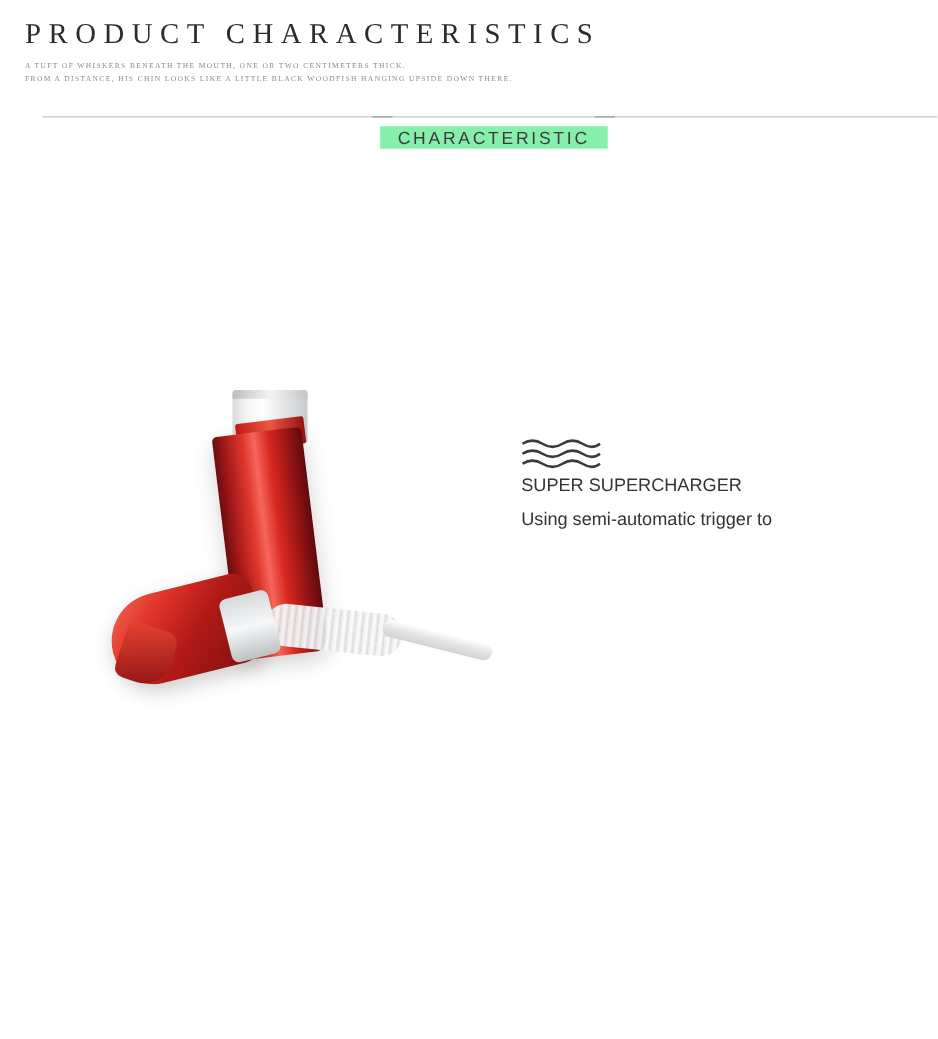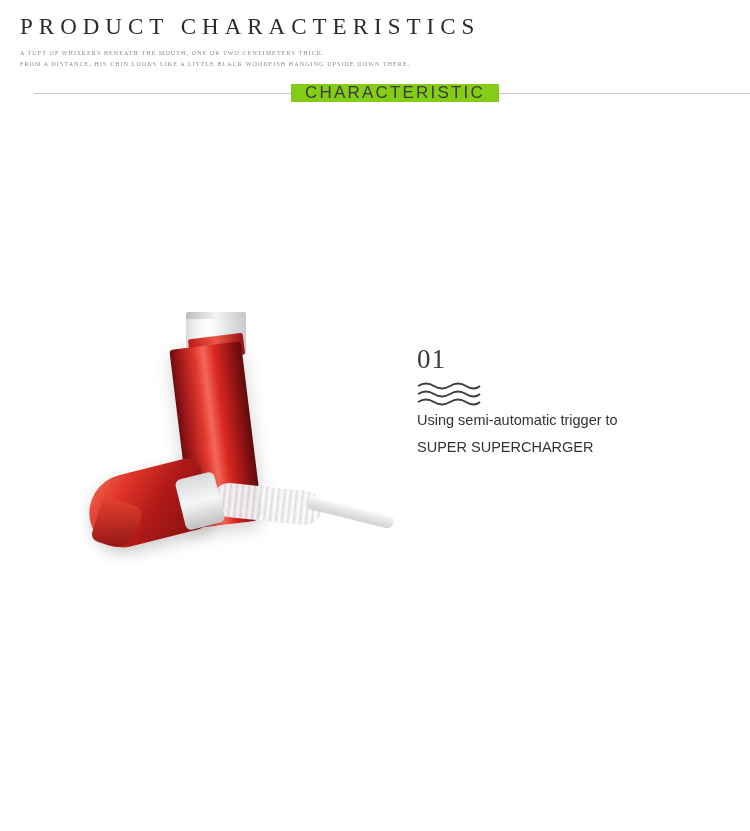--- a/index.html
+++ b/index.html
@@ -48,26 +48,26 @@
   .rule-line {
     position: absolute;
     top: 9px;
     left: 14px;
     right: 14px;
     height: 1px;
     background: #c8c8c8;
   }
   .rule-label {
     position: absolute;
-    top: 0;
+    top: 17px;
     left: 50%;
     transform: translateX(-50%);
-    background: #84cc16;
+    background: #86efac;
     padding: 0 14px;
-    font-size: 17px;
+    font-size: 14px;
     letter-spacing: 2.2px;
     color: #3a3a3a;
     font-family: "Liberation Sans", sans-serif;
     line-height: 18px;
   }
   .rule-dash {
     position: absolute;
     top: 9px;
     width: 16px;
     height: 1px;
@@ -233,29 +233,28 @@
     <div class="bottle-neck"></div>
     <div class="bottle-body"></div>
     <div class="straw"></div>
     <div class="tube"></div>
     <div class="trigger-head"></div>
     <div class="trigger-collar"></div>
     <div class="trigger-lever"></div>
   </div>
 
   <div class="block-01">
-    <div class="num">01</div>
     <svg class="wave" width="64" height="26" viewBox="0 0 64 26">
       <path d="M1 5 Q 9 0 17 5 T 33 5 T 49 5 T 63 5" fill="none" stroke="#3b3b3b" stroke-width="2"></path>
       <path d="M1 13 Q 9 8 17 13 T 33 13 T 49 13 T 63 13" fill="none" stroke="#3b3b3b" stroke-width="2"></path>
       <path d="M1 21 Q 9 16 17 21 T 33 21 T 49 21 T 63 21" fill="none" stroke="#3b3b3b" stroke-width="2"></path>
     </svg>
     <div class="body-text">
+      <span class="first">SUPER SUPERCHARGER</span>
       <span class="first">Using semi-automatic trigger to</span>
-      <span class="first">SUPER SUPERCHARGER</span>
     </div>
   </div>
 </div>
 
 <div class="section sec-two">
 
   
 
   
 </div>

